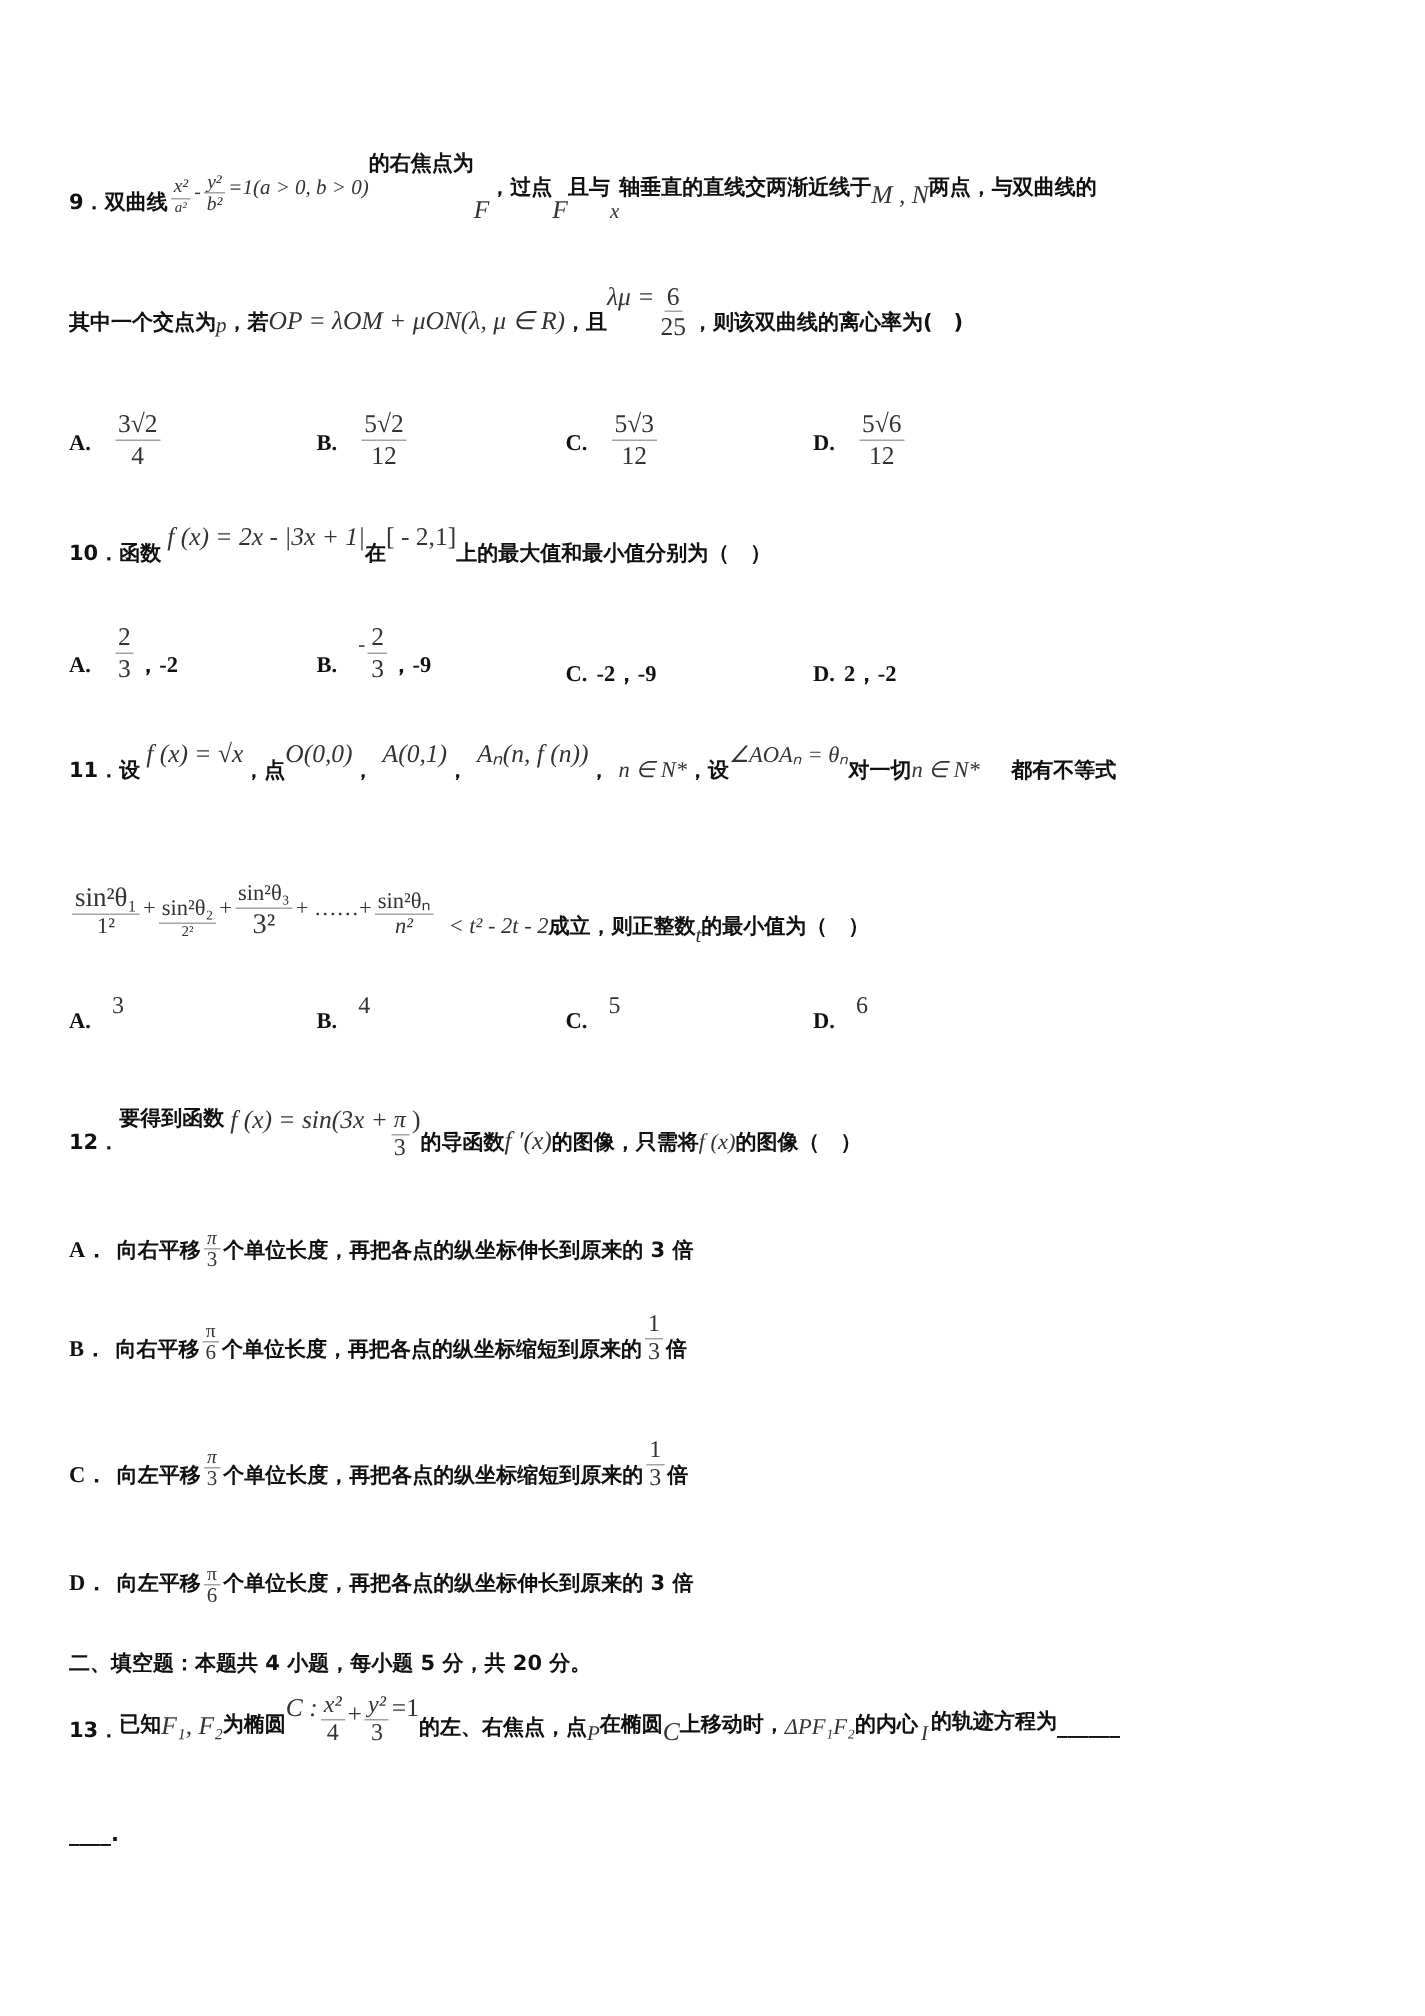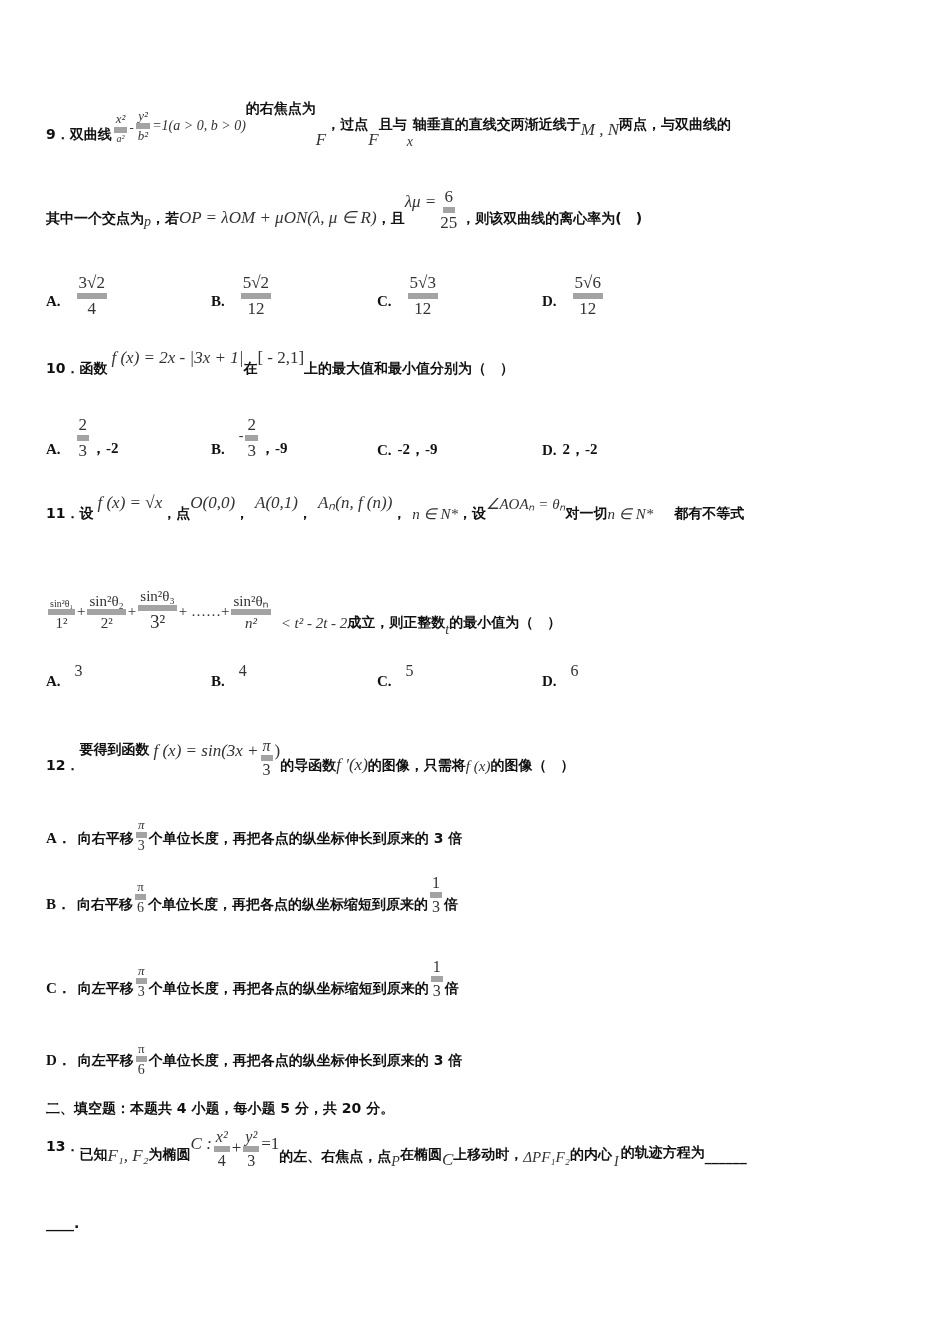--- a/index.html
+++ b/index.html
@@ -3,21 +3,21 @@
 <meta charset="utf-8">
 <style>
   html, body { margin:0; padding:0; background:#ffffff; }
   body { width:950px; height:1344px; position:relative; overflow:hidden;
          font-family:"DejaVu Sans", sans-serif; color:#111; }
   .line { position:absolute; left:46px; white-space:nowrap; font-size:14px; font-weight:bold; display:flex; align-items:flex-end; }
   .m { font-family:"Liberation Serif", serif; font-weight:normal; font-style:italic; color:#333; font-size:17px; }
   .mn { font-family:"Liberation Serif", serif; font-weight:normal; font-style:normal; color:#333; font-size:17px; }
   .frac { display:inline-flex; flex-direction:column; align-items:center; vertical-align:middle; margin:0 2px;
           font-family:"Liberation Serif", serif; font-weight:normal; color:#333; }
-  .frac .num { border-bottom:6px solid #a3a3a3; padding:0 2px; line-height:1.1; }
+  .frac .num { border-bottom:1px solid #a3a3a3; padding:0 2px; line-height:1.1; }
   .frac .den { padding:0 2px; line-height:1.15; }
   .fs13 { font-size:13px; } .fs17 { font-size:17px; }
   .lbl { font-family:"Liberation Serif", serif; font-weight:bold; font-size:15px; }
   .opt { position:absolute; display:flex; align-items:flex-end; white-space:nowrap; }
   .raise { position:relative; top:-10px; }
   .low { position:relative; top:6px; }
   .cn { font-weight:bold; font-size:14px; }
 </style>
 </head>
 <body>
@@ -138,27 +138,27 @@
   <span class="m" style="margin-left:6px;font-size:15px">n ∈ N*</span>
   <span class="cn">，设</span>
   <span class="m raise" style="font-size:15px">∠AOAₙ = θₙ</span>
   <span class="cn">对一切</span>
   <span class="m" style="font-size:15px">n ∈ N*</span>
   <span class="cn" style="margin-left:21px">都有不等式</span>
 </div>
 
 <div class="line" style="top:588px;">
   <span class="frac" style="font-size:15px">
-      <span class="num mn" style="font-size:10px">sin²θ₁</span>
+      <span class="num mn" style="font-size:18px">sin²θ₁</span>
       <span class="den mn" style="font-size:15px">1²</span>
     </span>
   <span class="mn" style="margin-bottom:12px;font-size:15px">+</span>
   <span class="frac">
       <span class="num mn" style="font-size:15px">sin²θ₂</span>
-      <span class="den mn" style="font-size:15px">2²</span>
+      <span class="den mn" style="font-size:10px">2²</span>
     </span>
   <span class="mn" style="margin-bottom:12px;font-size:15px">+</span>
   <span class="frac">
       <span class="num mn" style="font-size:15px">sin²θ₃</span>
       <span class="den mn" style="font-size:19px">3²</span>
     </span>
   <span class="mn" style="margin-bottom:12px;font-size:15px">+ ……+</span>
   <span class="frac">
       <span class="num mn" style="font-size:15px">sin²θₙ</span>
       <span class="den m" style="font-size:15px">n²</span>
@@ -247,21 +247,21 @@
       <span class="den mn" style="font-size:14px">6</span>
     </span>
   <span class="cn" style="margin-bottom:8px">个单位长度，再把各点的纵坐标伸长到原来的 3 倍</span>
 </div>
 
 <div class="line" style="top:1100px;">
   <span class="cn">二、填空题：本题共 4 小题，每小题 5 分，共 20 分。</span>
 </div>
 
 <div class="line" style="top:1128px;">
-  <span class="cn" style="margin-bottom:14px">13．</span>
+  <span class="cn" style="margin-bottom:2px">13．</span>
   <span class="cn" style="margin-bottom:6px">已知</span>
   <span class="m" style="margin-bottom:4px">F₁, F₂</span>
   <span class="cn" style="margin-bottom:6px">为椭圆</span>
   <span class="m" style="margin-bottom:16px">C :</span>
   <span class="frac">
       <span class="num m" style="font-size:16px">x²</span>
       <span class="den mn" style="font-size:16px">4</span>
     </span>
   <span class="mn" style="margin-bottom:12px">+</span>
   <span class="frac">

